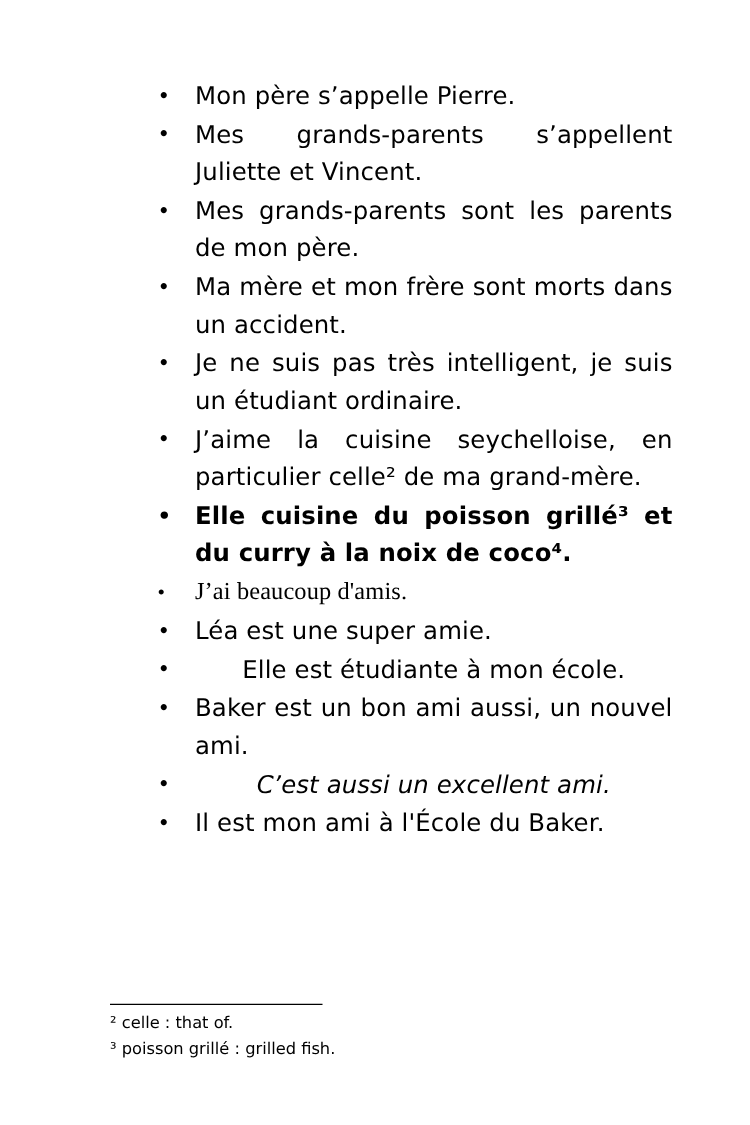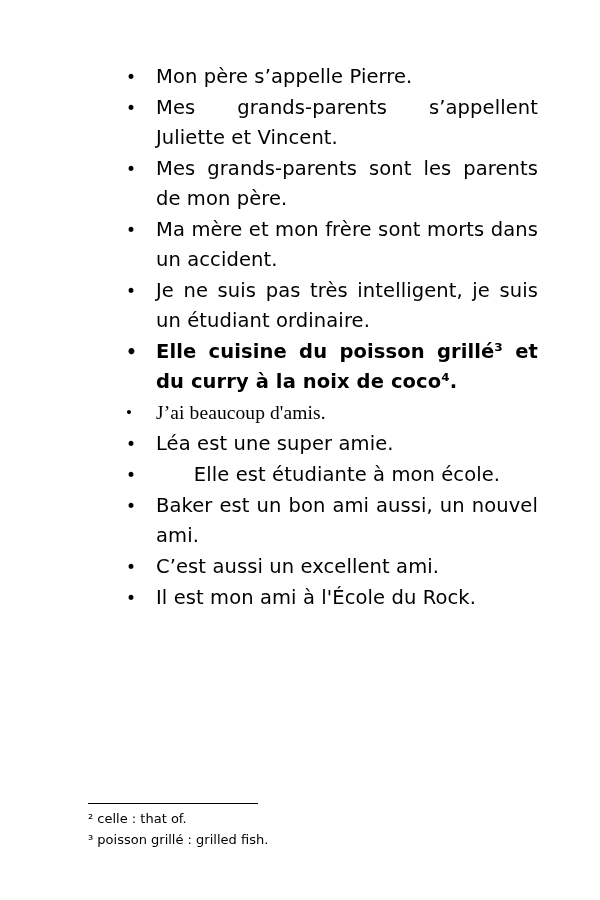--- a/index.html
+++ b/index.html
@@ -89,40 +89,43 @@
       </li>
     <li class="bullet-item" style="text-align: justify;">
         <span class="txt">Mes grands-parents sont les parents de mon père.</span>
       </li>
     <li class="bullet-item" style="text-align: justify;">
         <span class="txt">Ma mère et mon frère sont morts dans un accident.</span>
       </li>
     <li class="bullet-item" style="text-align: justify;">
         <span class="txt">Je ne suis pas très intelligent, je suis un étudiant ordinaire.</span>
       </li>
+    <li class="bullet-item" style="text-align: justify;">
+        <span class="txt">J’aime la cuisine seychelloise, en particulier celle² de ma grand-mère.</span>
+      </li>
     <li class="bullet-item" style="text-align: justify; font-weight: bold;">
         <span class="txt">Elle cuisine du poisson grillé³ et du curry à la noix de coco⁴.</span>
       </li>
     <li class="bullet-item" style="text-align: left; font-family: Liberation Serif, serif;">
         <span class="txt">J’ai beaucoup d'amis.</span>
       </li>
     <li class="bullet-item" style="text-align: left;">
         <span class="txt">Léa est une super amie.</span>
       </li>
     <li class="bullet-item" style="text-align: center;">
         <span class="txt">Elle est étudiante à mon école.</span>
       </li>
     <li class="bullet-item" style="text-align: justify;">
         <span class="txt">Baker est un bon ami aussi, un nouvel ami.</span>
       </li>
-    <li class="bullet-item" style="text-align: left;">
+    <li class="bullet-item" style="text-align: center; font-style: italic;">
         <span class="txt">C’est aussi un excellent ami.</span>
       </li>
     <li class="bullet-item" style="text-align: left;">
-        <span class="txt">Il est mon ami à l'École du Rock.</span>
+        <span class="txt">Il est mon ami à l'École du Baker.</span>
       </li>
   </ul>
 
   <div class="footnote-sep"></div>
 
   <div class="footnotes">
     <p class="footnote"><span>²</span> <span>celle : that of.</span></p>
     <p class="footnote"><span>³</span> <span>poisson grillé : grilled fish.</span></p>
   </div>
 

